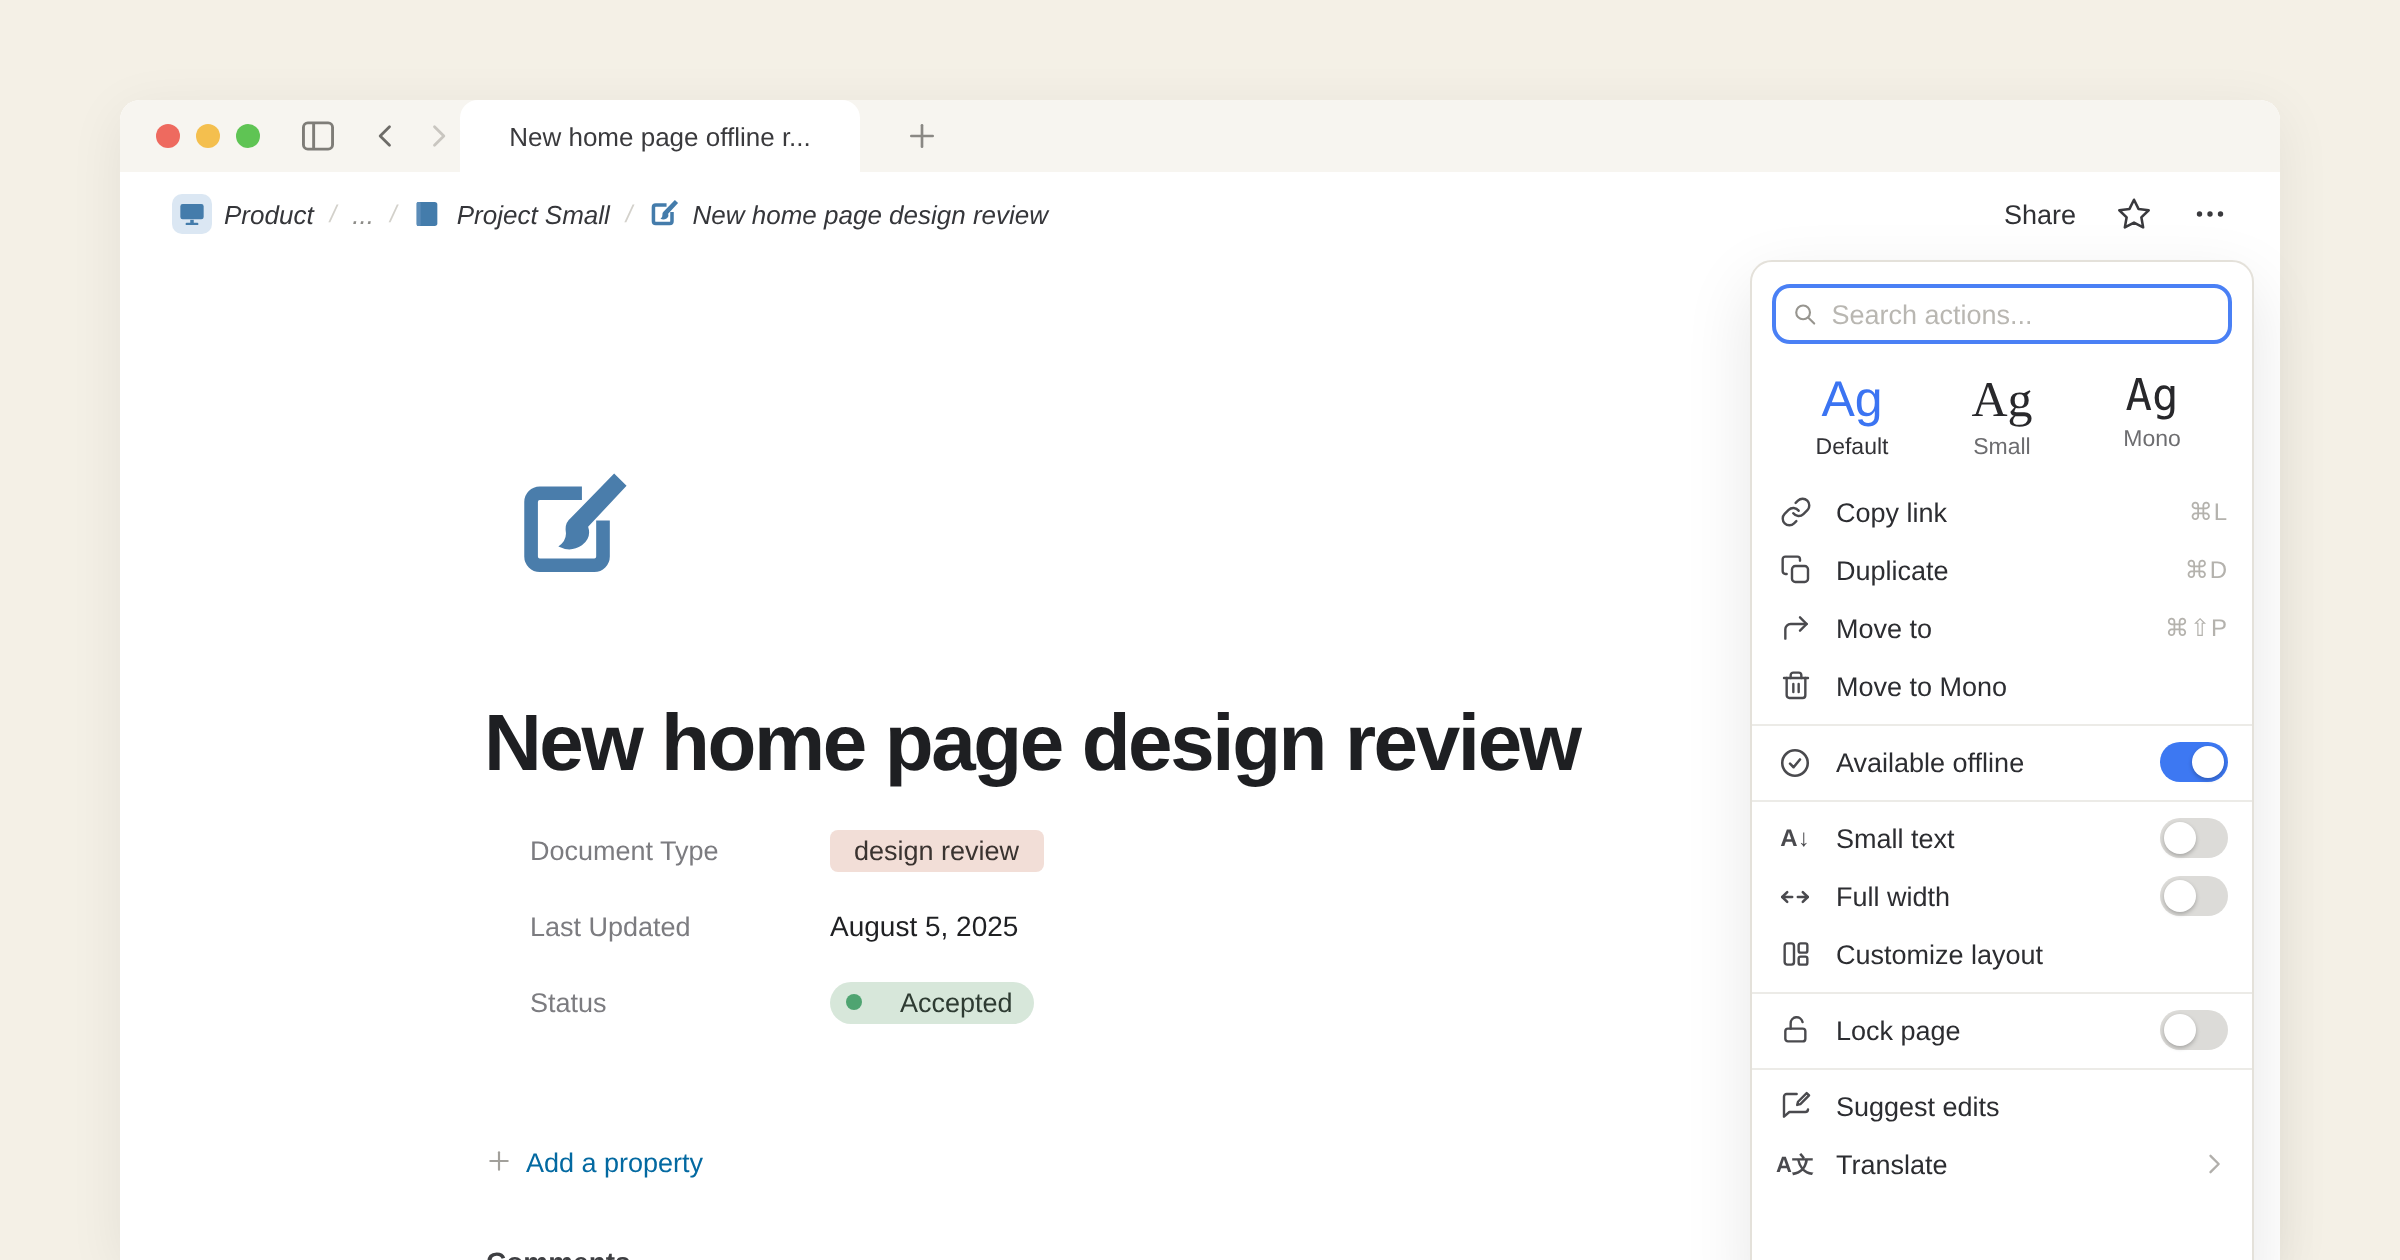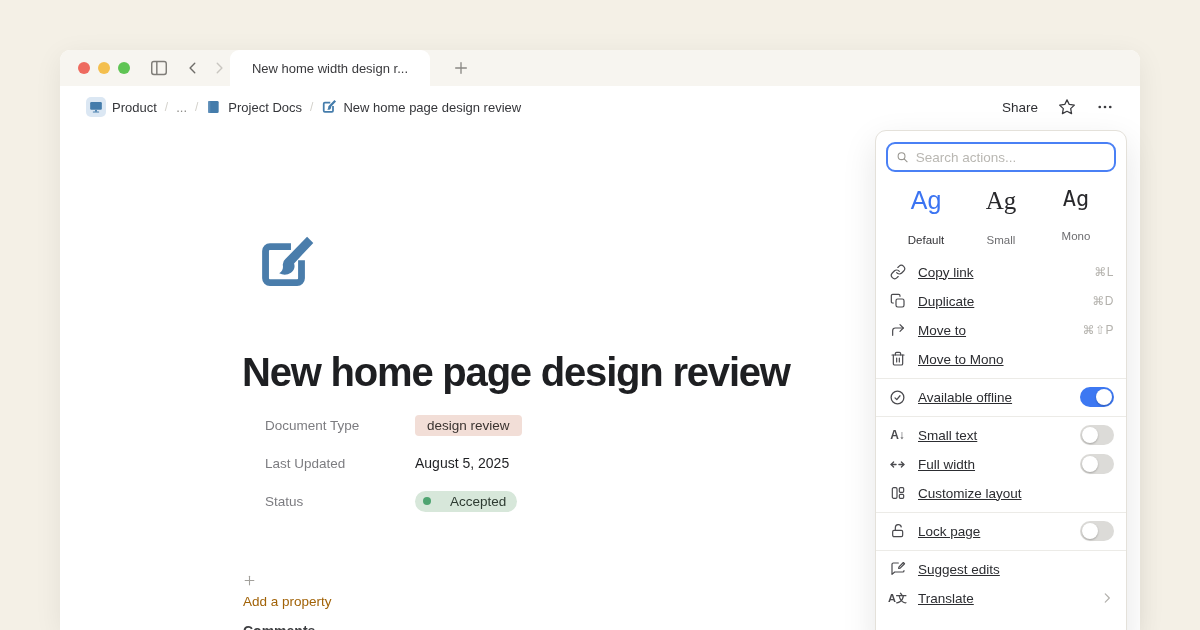--- a/index.html
+++ b/index.html
@@ -19,64 +19,64 @@
   .tb-icon.sidebar { margin-left:16px; }
   .tb-icon.fwd { color:#c9c6c0; }
   .tab { position:absolute; left:170px; top:0; width:200px; height:36px; background:#fff;
          border-radius:9px 9px 0 0; display:flex; align-items:center; justify-content:center;
          font-size:13px; color:#3a3a3d; }
   .tab-plus { position:absolute; left:388px; top:5px; width:26px; height:26px; color:#8a8884;
               display:flex; align-items:center; justify-content:center; }
 
   
   .header { height:42px; display:flex; align-items:center; padding:0 26px; background:#fff; }
-  .crumbs { display:flex; align-items:center; gap:8px; flex:1; font-size:13px; color:#35363a; }
+  .crumbs { display:flex; align-items:center; gap:8px; flex:1; font-size:13px; color:#35363a;font-style:italic; }
   .crumb { display:flex; align-items:center; gap:6px; cursor:default; }
   .crumb .chip { width:20px; height:20px; border-radius:5px; background:#dbe7f3; display:flex; align-items:center; justify-content:center; }
   .sep { color:#d3d1cb; font-size:12px; }
   .crumb-ellipsis { color:#8d8c88; }
   .hdr-actions { display:flex; align-items:center; gap:20px; color:#2f3034; font-size:13.5px; }
   .hdr-ic { display:flex; align-items:center; color:#3a3a3e; }
 
   
   .page-icon { position:absolute; left:195px; top:183px; width:62px; height:62px; }
   .doc-title { position:absolute; left:182px; top:300px; font-size:40px; font-weight:700;
                letter-spacing:-1.2px; color:#1e1f22; white-space:nowrap; }
   .props { position:absolute; left:205px; top:356px; font-size:13.5px; }
   .prow { display:flex; align-items:center; height:38px; }
   .plabel { width:150px; color:#7c7c80; }
   .pvalue { color:#1f2023; font-size:14px; }
   .badge { display:inline-block; padding:3px 12px; border-radius:4px; font-size:13.5px; }
   .badge-dot { display:inline-flex; align-items:center; gap:19px; padding:3px 11px 3px 8px; border-radius:11px; font-size:13.5px; }
   .dot { width:8px; height:8px; border-radius:50%; }
   .add-prop { position:absolute; left:183px; top:524px; display:flex; gap:7px;
-              color:#a16207; font-size:13.5px;flex-direction:column; }
+              color:#0369a1; font-size:13.5px; }
   .comments-h { position:absolute; left:183px; top:573px; color:#3d3e41; font-size:14px; font-weight:700; }
 
   
   .panel { position:absolute; left:875px; top:130px; width:252px; height:520px; background:#fff;
            border:1px solid #e4e1da; border-radius:11px; box-shadow:0 12px 34px rgba(0,0,0,.10);
            padding-top:11px; z-index:5; }
   .search { margin:0 10px; height:30px; border:2px solid #4a80f5; border-radius:9px;
             display:flex; align-items:center; gap:7px; padding:0 8px; background:#fff; }
   .search input { border:none; outline:none; width:100%; font-size:13.5px; color:#000000;
                   font-family:"Liberation Sans", sans-serif; background:transparent; }
   .search input::placeholder { color:#b9b7b2; }
   .fonts { display:flex; justify-content:space-between; padding:15px 20px 12px; }
   .font-opt { text-align:center; width:60px; }
   .font-sample { font-size:25px; color:#28282b; line-height:1.1; }
   .font-opt.sel .font-sample { color:#3b74f2; }
   .font-serif .font-sample { font-family:"Liberation Serif", serif; }
   .font-mono .font-sample { font-family:"DejaVu Sans Mono", monospace; font-size:22px; }
-  .font-label { font-size:11.5px; color:#6d6d70; margin-top:19px; }
+  .font-label { font-size:11.5px; color:#6d6d70; margin-top:3px; }
   .font-opt.sel .font-label { color:#323236; }
   .mrow { display:flex; align-items:center; height:29px; padding:0 12px; gap:11px; }
   .mico { width:19px; display:flex; align-items:center; justify-content:center; color:#4a4a4e;
           font-size:12px; font-weight:bold; flex:none; }
-  .mlabel { flex:1; font-size:13.5px; color:#2c2d31;text-decoration:underline; }
+  .mlabel { flex:1; font-size:13.5px; color:#2c2d31; }
   .mshort { font-size:12px; color:#b4b2ad; letter-spacing:.5px; }
   .divider { height:1px; background:#ecebe7; margin:4px 0; }
   .toggle { width:34px; height:20px; border-radius:10px; background:#dcdbd8; position:relative; flex:none; }
   .toggle::after { content:""; position:absolute; top:2px; left:2px; width:16px; height:16px;
                    border-radius:50%; background:#fff; box-shadow:0 1px 2px rgba(0,0,0,.25); }
   .toggle.on { background:#3d78f2; }
   .toggle.on::after { left:auto; right:2px; }
   .chev { color:#b1afab; display:flex; }
   svg { display:block; }
 </style>
@@ -103,21 +103,21 @@
         <svg width="14" height="14" viewBox="0 0 24 24" fill="none" stroke="#6e6c68" stroke-width="2.4" stroke-linecap="round" stroke-linejoin="round">
             <polyline points="15 4 7 12 15 20"></polyline>
           </svg>
       </span>
       <span class="tb-icon fwd">
         <svg width="14" height="14" viewBox="0 0 24 24" fill="none" stroke="currentColor" stroke-width="2.4" stroke-linecap="round" stroke-linejoin="round">
             <polyline points="9 4 17 12 9 20"></polyline>
           </svg>
       </span>
       <div class="tab">
-        <span>New home width design r...</span>
+        <span>New home page offline r...</span>
       </div>
       <span class="tab-plus">
         <svg width="16" height="16" viewBox="0 0 24 24" fill="none" stroke="currentColor" stroke-width="2" stroke-linecap="round">
             <line x1="12" y1="4" x2="12" y2="20"></line>
             <line x1="4" y1="12" x2="20" y2="12"></line>
           </svg>
       </span>
     </div>
 
     <div class="header">
@@ -137,21 +137,21 @@
           <span>...</span>
         </span>
         <span class="sep">/</span>
         <span class="crumb">
           <span>
             <svg width="16" height="16" viewBox="0 0 24 24" fill="#447cab">
                 <path d="M5 3h12a2 2 0 0 1 2 2v14a2 2 0 0 1-2 2H5a1.5 1.5 0 0 1-1.5-1.5v-15A1.5 1.5 0 0 1 5 3z"></path>
                 <rect x="3.5" y="3" width="3" height="18" rx="1" fill="#5b8cb8"></rect>
               </svg>
           </span>
-          <span>Project Docs</span>
+          <span>Project Small</span>
         </span>
         <span class="sep">/</span>
         <span class="crumb">
           <span>
             <svg width="16" height="16" viewBox="0 0 100 100" fill="none">
                 <path d="M58 22 H24 a7 7 0 0 0 -7 7 v44 a7 7 0 0 0 7 7 h44 a7 7 0 0 0 7 -7 V44" stroke="#447cab" stroke-width="11"></path>
                 <path d="M84 6 L94 16 L63 49 Q66 58 58 64 Q49 70 39 65 Q46 60 45 53 Q44 46 49 42 Z" fill="#447cab"></path>
               </svg>
           </span>
           <span>New home page design review</span>

